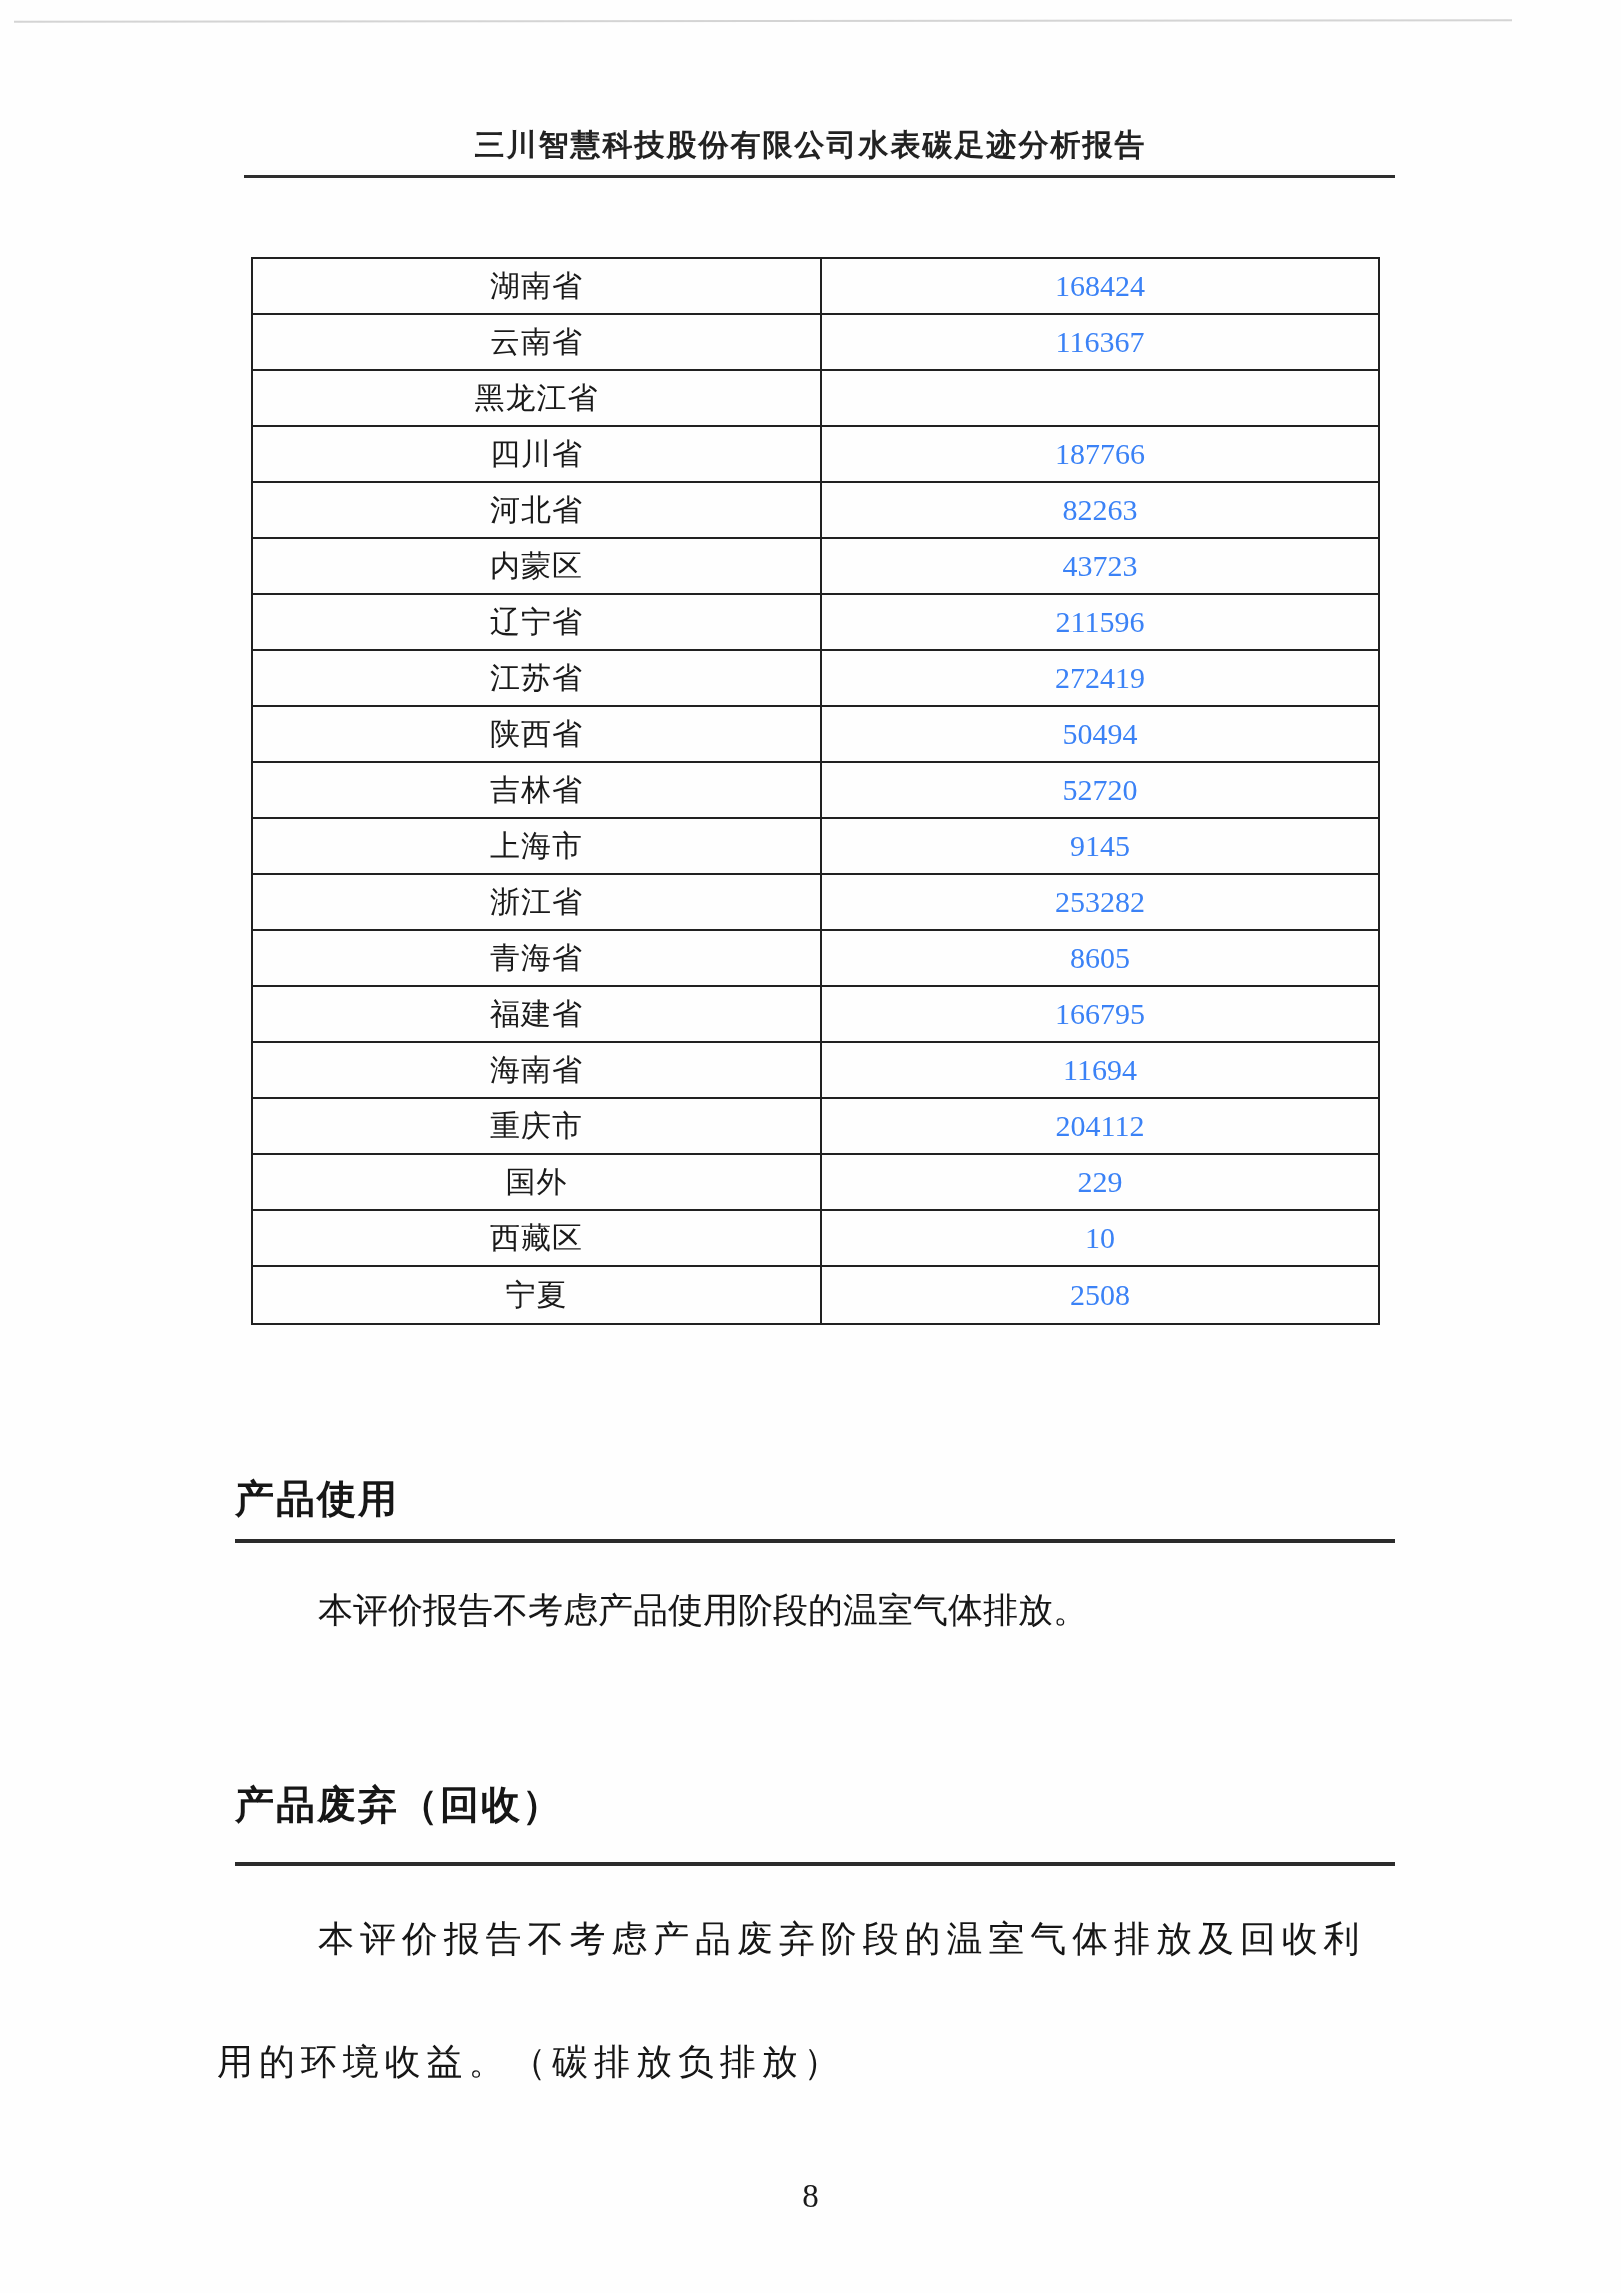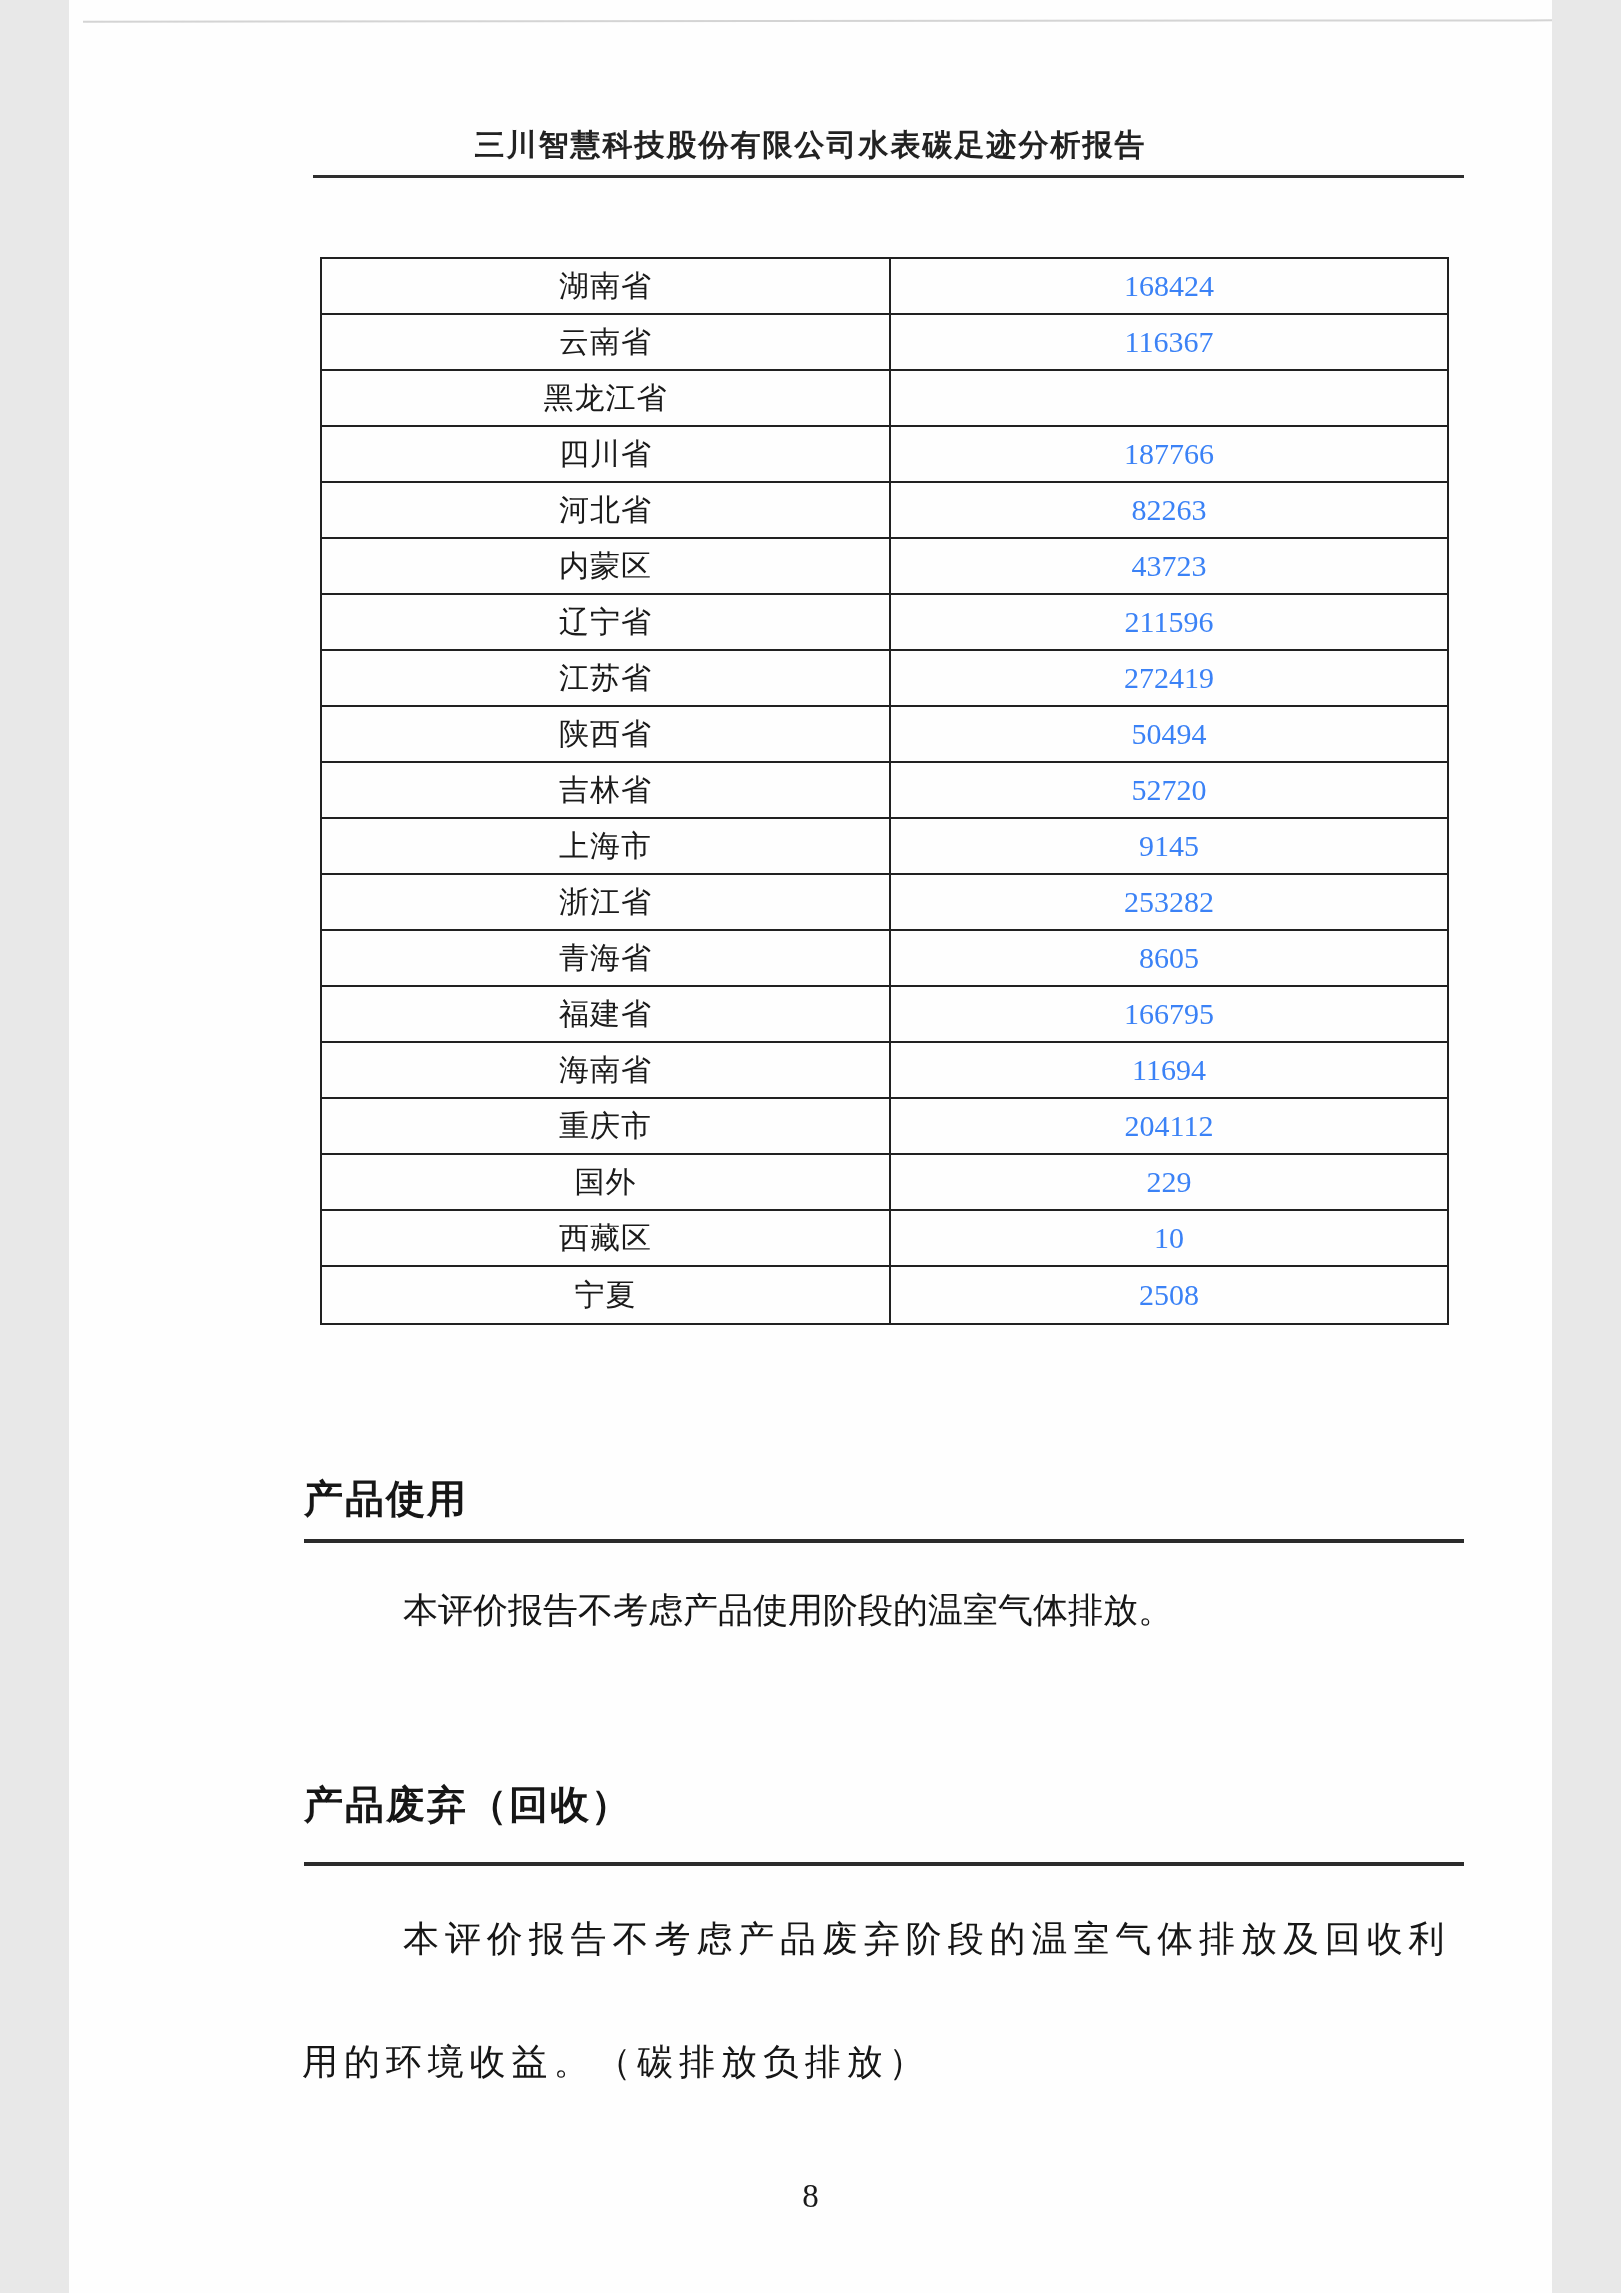--- a/index.html
+++ b/index.html
@@ -1,18 +1,18 @@
 <!DOCTYPE html>
 <html><head>
 <meta charset="utf-8">
 <style>
   html,body{margin:0;padding:0;background:#e8e8e8;}
   .page{
     position:relative;
-    width:1483px;height:2294px;
+    width:1621px;height:2294px;
     margin:0 auto;
     background:#fefefe;
     overflow:hidden;
     color:#1c1c1c;
     font-family:"Liberation Serif","DejaVu Serif",serif;
   }
   
   .scan-line{
     position:absolute;top:19.6px;left:13.7px;width:1498px;height:2px;
     background:#c9c9c9;opacity:.8;transform:rotate(-0.05deg);
@@ -57,21 +57,21 @@
     font-weight:bold;font-size:39px;letter-spacing:2px;color:#161616;
   }
   #sec1-heading{top:1472px;}
   #sec2-heading{top:1730px;margin-top:48px;}
   .sec-rule{
     position:absolute;left:235px;width:1160px;height:3.9px;background:#2b2b2b;
   }
   #sec1-rule{top:1539px;}
   #sec2-rule{top:1862px;}
   .sec-body{
-    position:absolute;left:233px;width:1168px;
+    position:absolute;left:217px;width:1168px;
     font-size:35px;color:#161616;
     text-indent:101px;
     line-height:51px;
   }
   #sec1-body{top:1585px;}
   #sec2-body{
     top:1878px;
     font-size:36px;
     letter-spacing:5.9px;
     line-height:123px;

